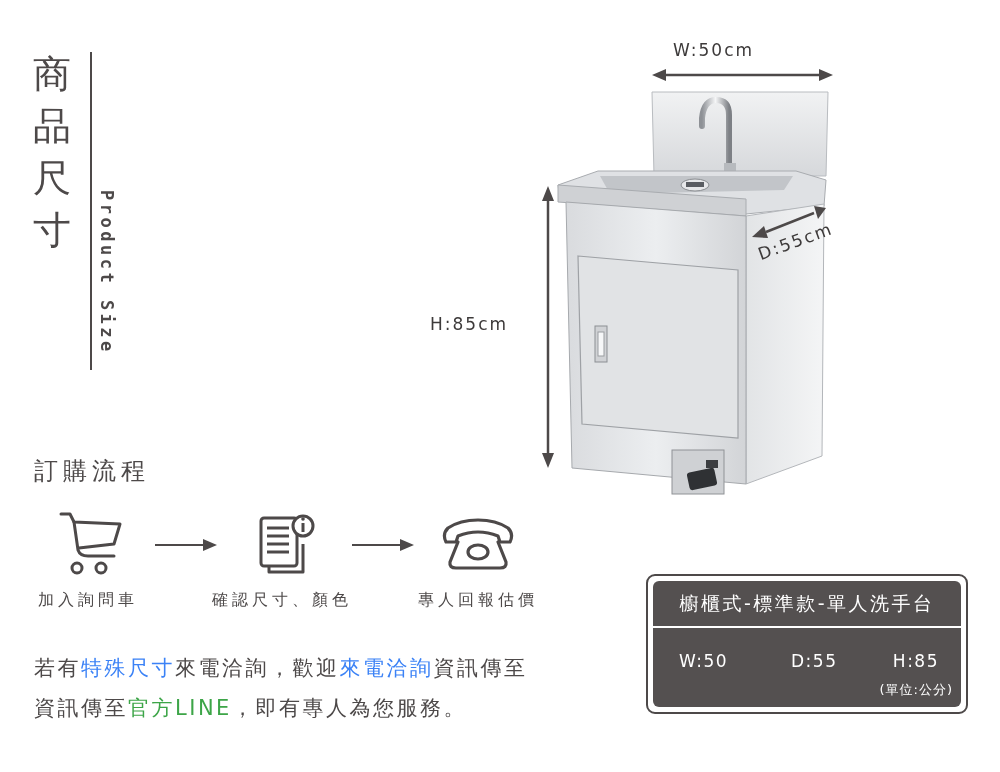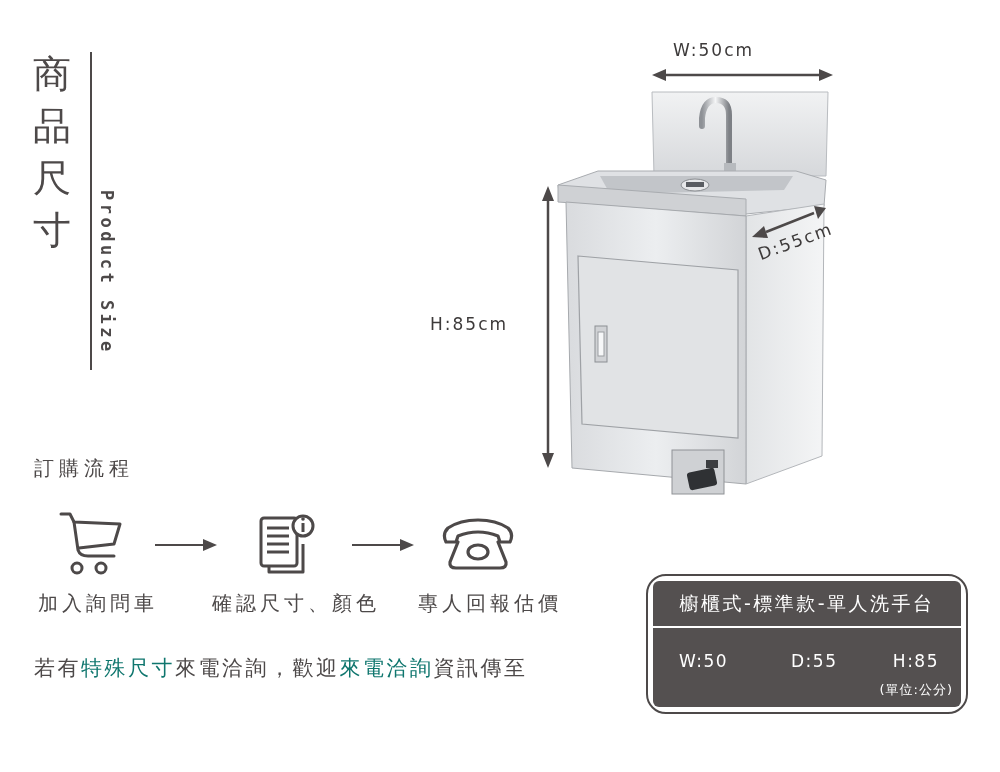--- a/index.html
+++ b/index.html
@@ -19,38 +19,38 @@
   .title-cn span { display: block; }
   .title-divider { left: 90px; top: 52px; width: 2px; height: 318px; background: #4d4949; }
   .title-en {
     left: 97px; top: 190px;
     writing-mode: vertical-rl;
     font-size: 17px; letter-spacing: 3.5px; font-weight: bold; color: #4d4949;
     font-family: "DejaVu Sans Mono", "Liberation Mono", monospace;
   }
 
   
-  .flow-title { left: 34px; top: 455px; font-size: 20px; letter-spacing: 5px; color: #4d4949; }
+  .flow-title { left: 34px; top: 455px; font-size: 24px; letter-spacing: 5px; color: #4d4949; }
   .step-icon { position: absolute; }
-  .step-label { position: absolute; font-size: 20px; letter-spacing: 4px; color: #4d4949; white-space: nowrap; }
+  .step-label { position: absolute; font-size: 16px; letter-spacing: 4px; color: #4d4949; white-space: nowrap; }
   .flow-arrow { position: absolute; }
 
   
   .note { left: 34px; top: 648px; width: 590px; font-size: 21px; line-height: 40px; letter-spacing: 2.5px; color: #4d4949; }
-  .hl-red { color: #0f766e; }
+  .hl-red { color: #3b82f6; }
   .hl-green { color: #3da548; }
 
   
   .dim-label { font-size: 17px; letter-spacing: 2px; color: #3d3a3a; white-space: nowrap;
     font-family: "DejaVu Sans", "Liberation Sans", sans-serif; }
 
   
   .spec-outer {
     left: 646px; top: 574px; width: 318px; height: 136px;
-    border: 2px solid #4d4949; border-radius: 20px; background: #fff;
+    border: 2px solid #4d4949; border-radius: 9px; background: #fff;
   }
   .spec-inner {
     position: absolute; left: 5px; top: 5px; right: 5px; bottom: 5px;
     background: #545050; border-radius: 6px; overflow: hidden;
   }
   .spec-title {
     position: absolute; left: 0; right: 0; top: 0; height: 44px;
     color: #fff; font-size: 19px; letter-spacing: 2.5px; text-align: center; line-height: 44px;
   }
   .spec-sep { position: absolute; left: 0; right: 0; top: 45px; height: 2px; background: #fff; }
@@ -178,20 +178,21 @@
   <g fill="none" stroke="#4d4949" stroke-width="3.2" stroke-linejoin="round" stroke-linecap="round">
     <path d="M6,24 Q2,16 8,10 Q20,2 38,2 Q56,2 68,10 Q74,16 70,24 L60,24 L58,18 Q48,14 38,14 Q28,14 18,18 L16,24 Z"></path>
     <path d="M18,24 L10,44 Q9,50 16,50 L60,50 Q67,50 66,44 L58,24"></path>
     <ellipse cx="38" cy="34" rx="10" ry="7"></ellipse>
   </g>
 </svg>
 <div class="step-label" style="left:418px;top:590px">專人回報估價</div>
 
 <div class="abs note">
   <div><span>若有</span><span class="hl-red">特殊尺寸</span><span>來電洽詢，歡迎</span><span class="hl-red">來電洽詢</span><span>資訊傳至</span></div>
+  <div><span>資訊傳至</span><span class="hl-green">官方LINE</span><span>，即有專人為您服務。</span></div>
 </div>
 
 <div class="abs spec-outer">
   <div class="spec-inner">
     <div class="spec-title">櫥櫃式-標準款-單人洗手台</div>
     <div class="spec-sep"></div>
     <div class="spec-dims">
       <span style="left:26px">W:50</span>
       <span style="left:138px">D:55</span>
       <span style="right:22px">H:85</span>

